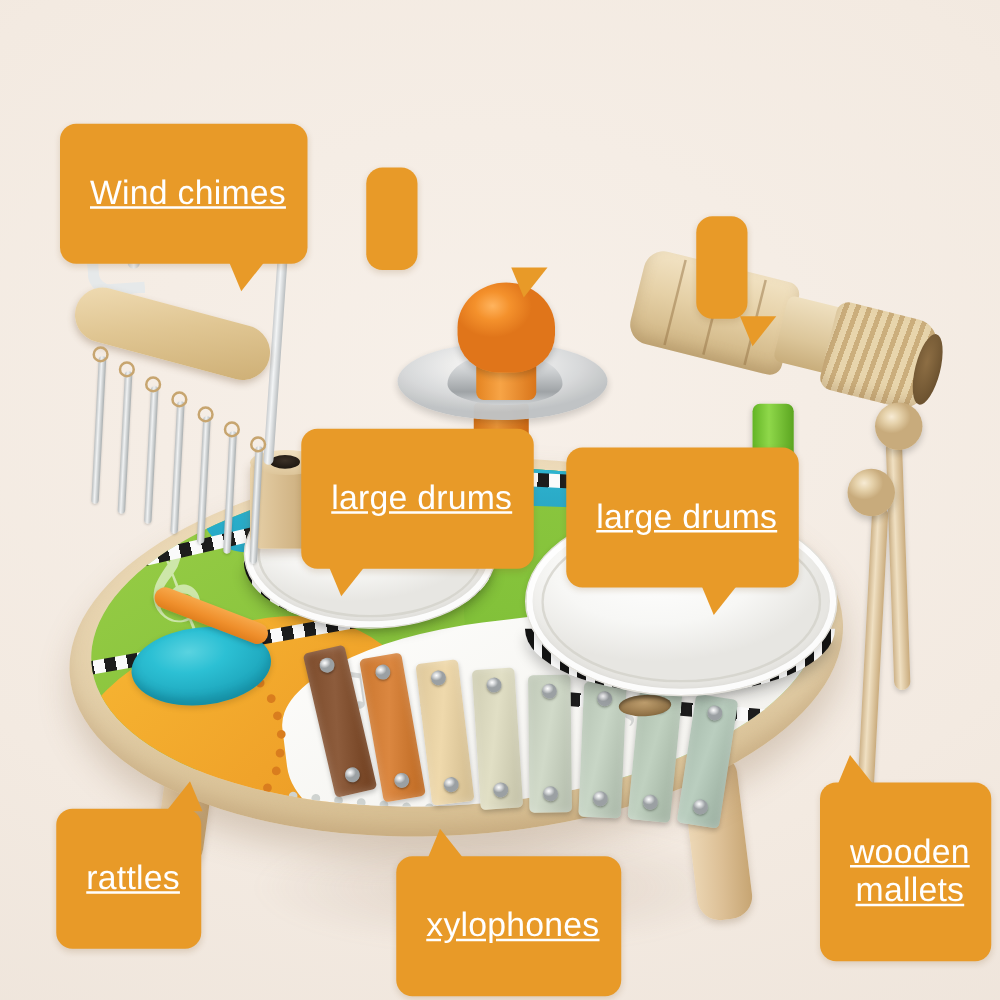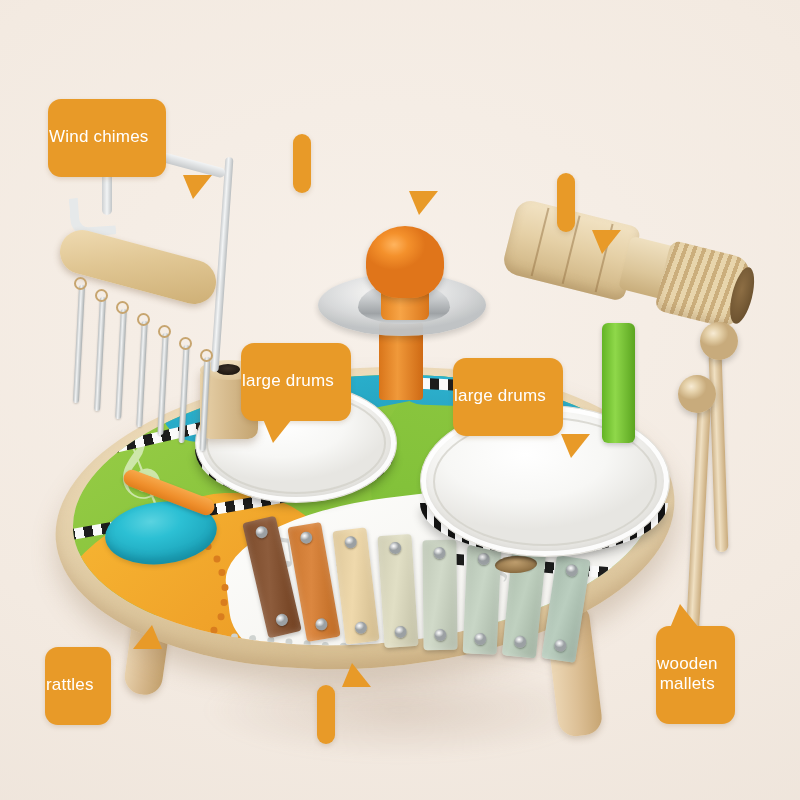--- a/index.html
+++ b/index.html
@@ -280,26 +280,27 @@
     background:radial-gradient(60% 60% at 50% 35%,#caa875,#8d6f44);
     box-shadow:inset 0 2px 3px rgba(0,0,0,.35);
   }
 
   
   .callout{
     position:absolute;
     background:#e89a28;
     color:#ffffff;
     border-radius:13px;
-    padding:9px 17px 11px 1px;
-    font-size:17px;
+    padding:9px 17px 11px 24px;
+    font-size:27px;
     line-height:1.14;
     letter-spacing:.2px;
     white-space:pre-line;
     box-shadow:0 2px 5px rgba(120,80,20,.18);
+    text-decoration:underline;
   }
   .callout .tail{position:absolute;width:0;height:0;}
   .tail-down{border-left:10px solid transparent;border-right:19px solid transparent;border-top:24px solid #e89a28;}
   .tail-up{border-left:19px solid transparent;border-right:10px solid transparent;border-bottom:24px solid #e89a28;}
   .tail-up-l{border-left:10px solid transparent;border-right:19px solid transparent;border-bottom:24px solid #e89a28;}
 </style>
 </head>
 <body>
 
 <div id="scene">
@@ -533,20 +534,21 @@
     <span>large drums</span>
     <span class="tail tail-down" style="left:108px;bottom:-22px;"></span>
   </div>
 
   <div class="callout" style="left:45px;top:647px;">
     <span>rattles</span>
     <span class="tail tail-up" style="left:88px;top:-22px;"></span>
   </div>
 
   <div class="callout" style="left:317px;top:685px;">
+    <span>xylophones</span>
     <span class="tail tail-up-l" style="left:25px;top:-22px;"></span>
   </div>
 
   <div class="callout" style="left:656px;top:626px;text-align:center;">
     <span>wooden
 mallets</span>
     <span class="tail tail-up-l" style="left:14px;top:-22px;"></span>
   </div>
 
 </div>

